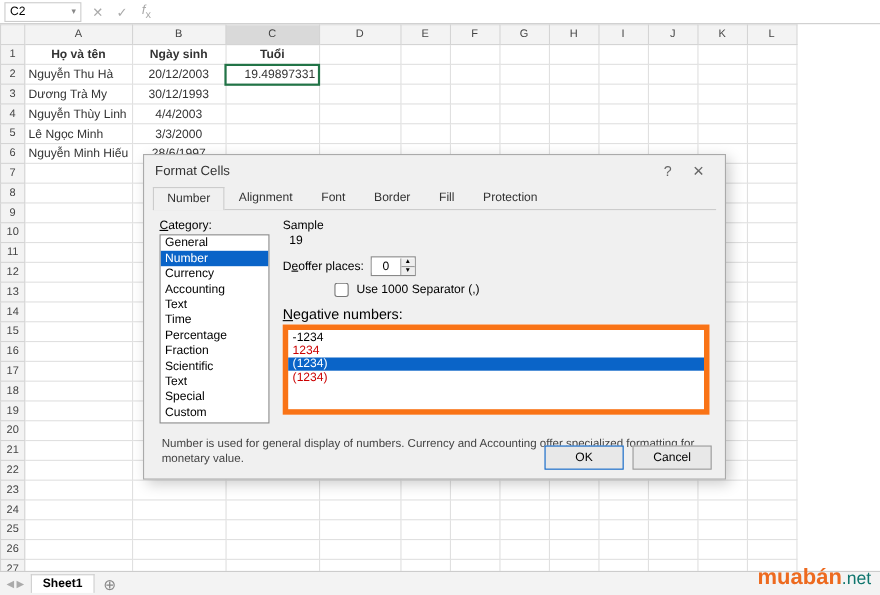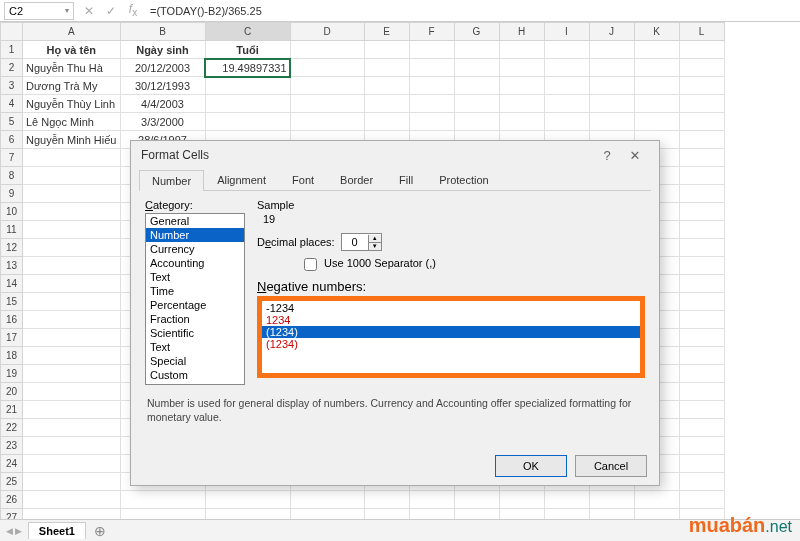--- a/index.html
+++ b/index.html
@@ -26,21 +26,21 @@
 .hdr { font-weight: bold; }
 .sel-col th.csel { background: #d9d9d9; }
 .selected-cell { outline: 2px solid #227447; outline-offset: -1px; }
 
 .sheet-tabs { position: absolute; bottom: 0; left: 0; right: 0; height: 22px; border-top: 1px solid #ccc; background: #f3f3f3; display: flex; align-items: center; }
 .tab-nav { display: flex; gap: 2px; margin: 0 6px; }
 .tab-nav span { color: #aaa; font-size: 9px; }
 .tab { background: #fff; border: 1px solid #ccc; border-bottom: none; padding: 2px 10px; font-weight: bold; font-size: 11px; }
 .tab-plus { padding: 2px 8px; color: #888; font-size: 14px; }
 
-.dialog { position: absolute; left: 130px; top: 140px; width: 530px; height: 346px; background: #f0f0f0; border: 1px solid #aaa; box-shadow: 4px 4px 12px rgba(0,0,0,.2); }
+.dialog { position: absolute; left: 130px; top: 140px; width: 530px; height: 296px; background: #f0f0f0; border: 1px solid #aaa; box-shadow: 4px 4px 12px rgba(0,0,0,.2); }
 .dlg-title { height: 28px; display: flex; align-items: center; padding: 0 10px; font-size: 12px; color: #333; }
 .dlg-title .spacer { flex: 1; }
 .dlg-title .win-btn { width: 28px; text-align: center; color: #666; font-size: 13px; }
 .tabs { display: flex; border-bottom: 1px solid #ccc; margin: 0 8px; }
 .tabs .dtab { padding: 4px 12px; font-size: 11px; border: 1px solid transparent; border-bottom: none; color: #333; }
 .tabs .dtab.active { background: #f0f0f0; border-color: #ccc; position: relative; top: 1px; }
 .dlg-body { padding: 8px 14px; display: flex; gap: 12px; }
 .category { width: 100px; }
 .cat-label { font-size: 11px; margin-bottom: 2px; display: block; }
 .cat-list { border: 1px solid #888; background: #fff; height: 172px; overflow: hidden; font-size: 11px; }
@@ -76,21 +76,20 @@
 <body>
 
 <div class="formula-bar">
   <div class="name-box">
     <span>C2</span>
     <span class="name-box-arrow">▾</span>
   </div>
   <div class="fb-btn">✕</div>
   <div class="fb-btn">✓</div>
   <div class="fb-btn"><i>f</i><sub>x</sub></div>
-  <div class="formula-input">=(TODAY()-B2)/365.25</div>
 </div>
 
 <div class="grid-area">
 <table class="grid sel-col">
   <colgroup>
     <col class="col-rownum">
         <col class="col-A">
         <col class="col-B">
         <col class="col-C">
         <col class="col-D">
@@ -573,21 +572,21 @@
           <div>Special</div>
           <div>Custom</div>
         </div>
     </div>
     <div class="sample-area">
       <div class="sample-frame">
         <span class="lbl">Sample</span>
         <span class="val">19</span>
       </div>
       <div class="decimal-row">
-        <span><span>D</span><span class="u">e</span><span>cimal places:</span></span>
+        <span><span>D</span><span class="u">e</span><span>offer places:</span></span>
         <div class="spin">
           <input value="0" style="">
           <div class="arrows">
               <span>▲</span>
               <span>▼</span>
             </div>
         </div>
       </div>
       <div class="chk-row">
         <input type="checkbox" style="">

